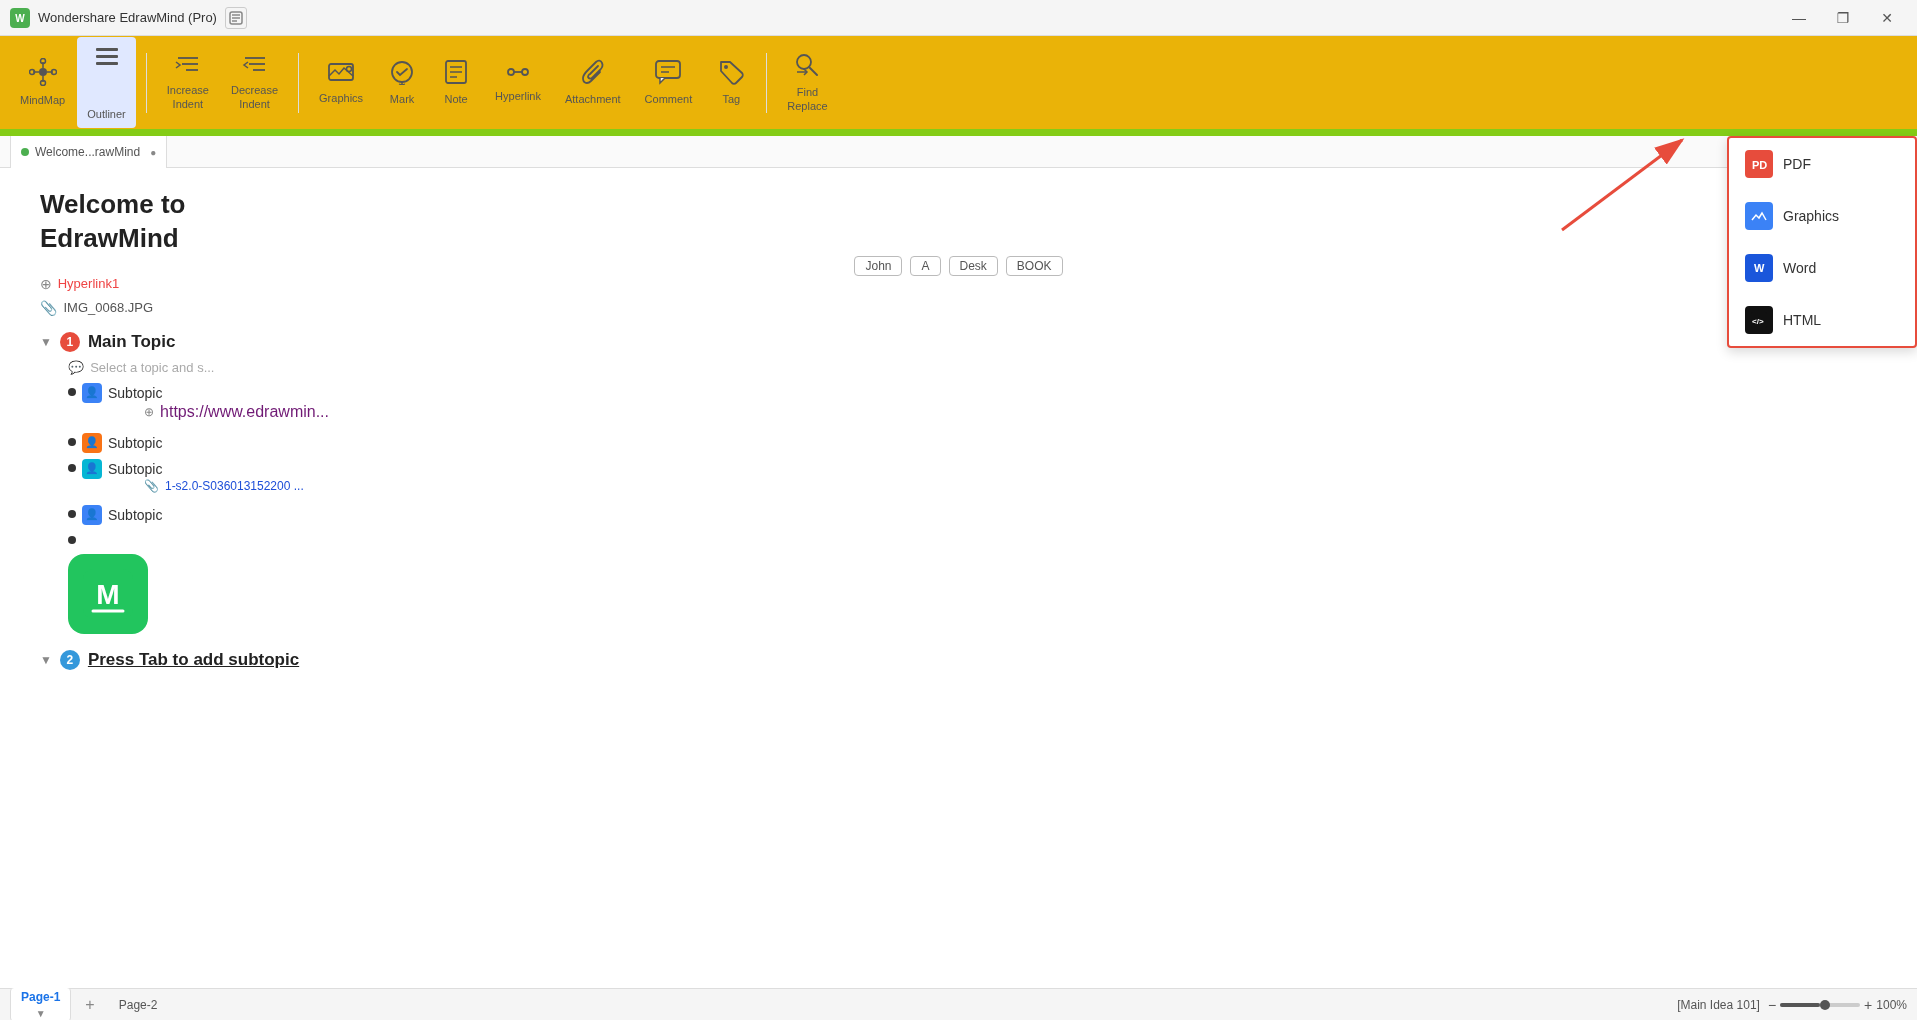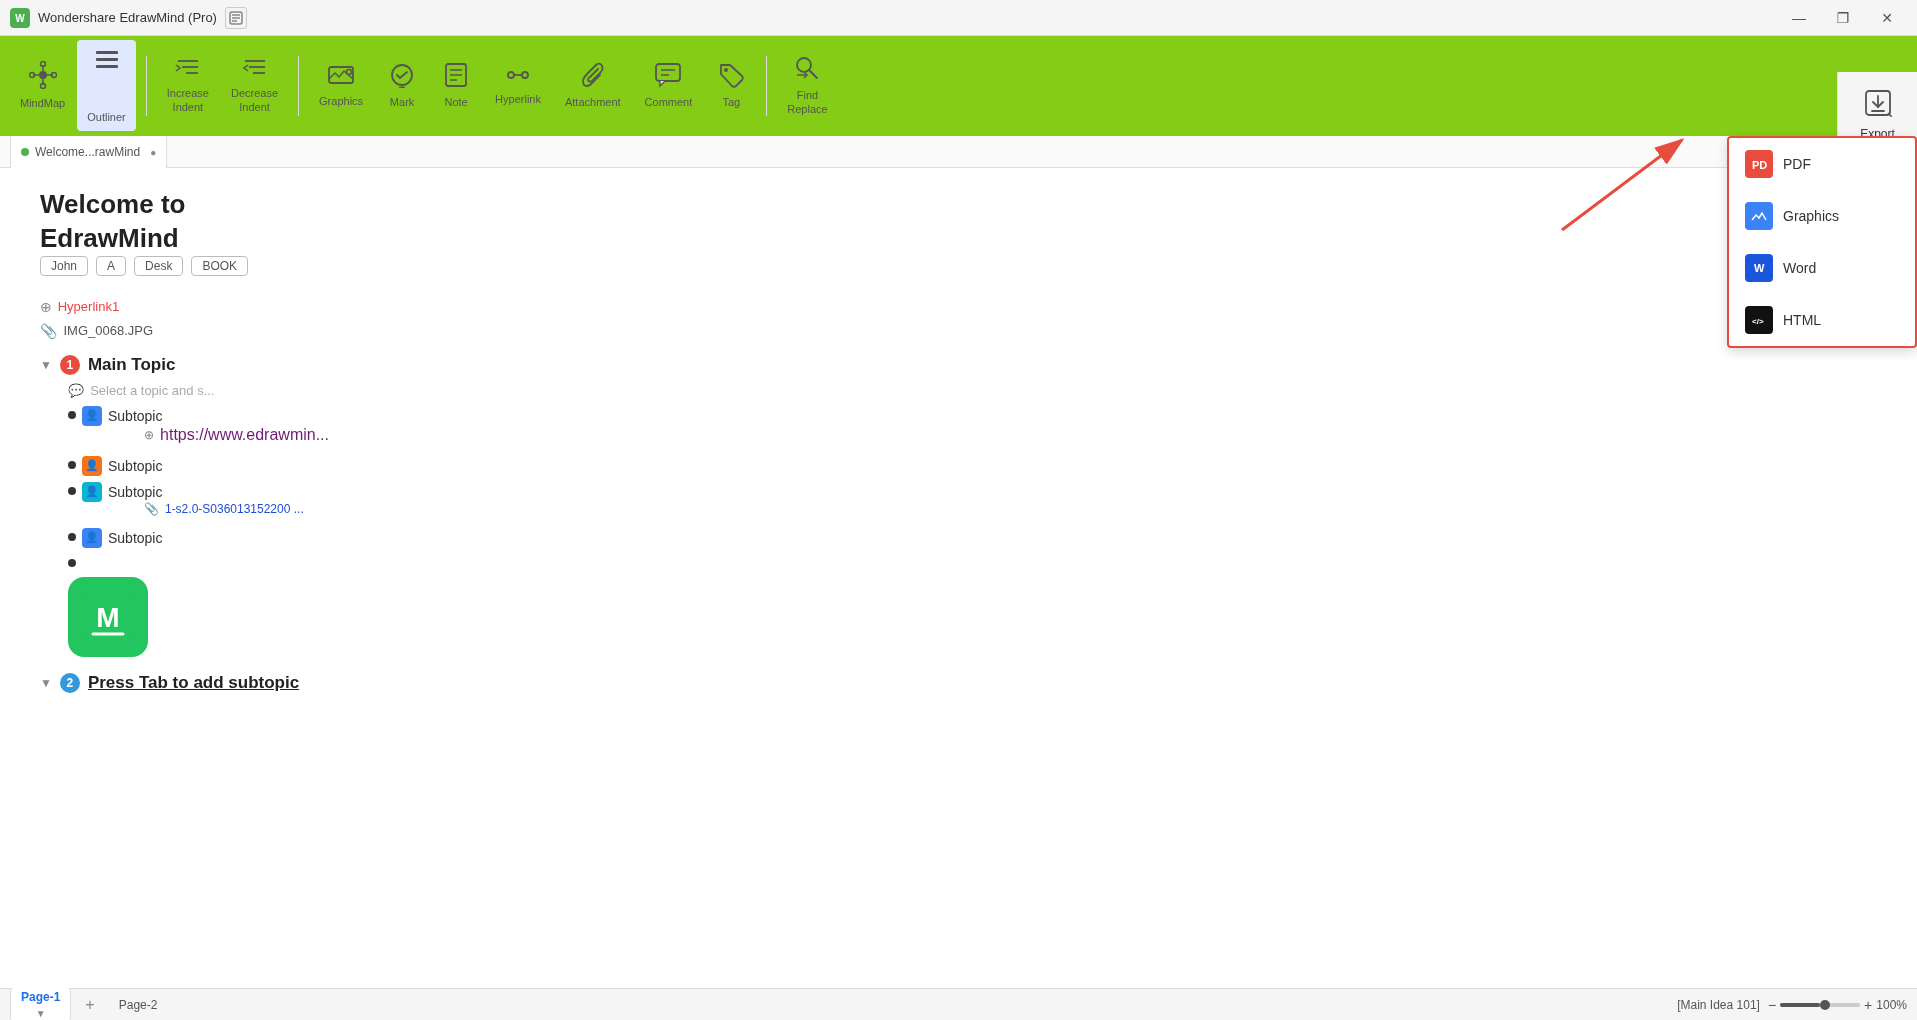--- a/index.html
+++ b/index.html
@@ -16,26 +16,26 @@
       justify-content: space-between;
     }
     #titlebar-left { display: flex; align-items: center; gap: 8px; }
     #titlebar-logo { width: 20px; height: 20px; background: #4CAF50; border-radius: 4px; display: flex; align-items: center; justify-content: center; color: white; font-size: 11px; font-weight: bold; }
     #titlebar-pin { width: 22px; height: 22px; display: flex; align-items: center; justify-content: center; cursor: pointer; border: 1px solid #ccc; border-radius: 3px; }
     #titlebar-controls { display: flex; gap: 4px; }
     .win-btn { width: 40px; height: 28px; display: flex; align-items: center; justify-content: center; cursor: pointer; font-size: 14px; color: #555; background: transparent; border: none; }
 
     
     #toolbar {
-      background: #84cc16;
+      background: #eab308;
       height: 100px;
       display: flex;
       align-items: center;
       padding: 0 10px;
-      border-bottom: 1px solid #84cc16;
+      border-bottom: 7px solid #84cc16;
       gap: 4px;
     }
     .toolbar-group {
       display: flex;
       align-items: center;
       gap: 2px;
     }
     .toolbar-separator {
       width: 1px;
       height: 60px;
@@ -122,22 +122,23 @@
       font-size: 26px;
       font-weight: bold;
       color: #222;
       margin-bottom: 0;
       line-height: 1.3;
     }
 
     .tags-row {
       display: flex;
       gap: 8px;
-      margin-bottom: 23px;
+      margin-bottom: 0;
       flex-wrap: wrap;
+      justify-content: center;
     }
     .tag {
       border: 1px solid #bbb;
       border-radius: 4px;
       padding: 2px 10px;
       font-size: 12px;
       color: #555;
     }
 
     .hyperlink-row {
@@ -512,33 +513,20 @@
           <line x1="16" y1="15" x2="24" y2="23" stroke="#555" stroke-width="2" stroke-linecap="round"></line>
           <line x1="4" y1="20" x2="14" y2="20" stroke="#555" stroke-width="1.5"></line>
           <polyline points="11,17 14,20 11,23" fill="none" stroke="#555" stroke-width="1.5"></polyline>
         </svg>
       </span>
       <span class="tool-label">Find<br>Replace</span>
     </button>
 
   </div>
 
-  <button id="export-btn">
-    <span id="export-icon-box">
-      <svg width="28" height="28" viewBox="0 0 28 28">
-        <rect x="2" y="2" width="24" height="24" rx="3" fill="none" stroke="#555" stroke-width="1.8"></rect>
-        <line x1="14" y1="7" x2="14" y2="18" stroke="#555" stroke-width="1.8" stroke-linecap="round"></line>
-        <polyline points="9,13 14,18 19,13" fill="none" stroke="#555" stroke-width="1.8" stroke-linecap="round"></polyline>
-        <line x1="8" y1="22" x2="20" y2="22" stroke="#555" stroke-width="1.8" stroke-linecap="round"></line>
-        <polyline points="24,24 28,28" fill="none" stroke="#555" stroke-width="1.5"></polyline>
-      </svg>
-    </span>
-    <span class="tool-label" style="font-size:12px;color:#333;">Export</span>
-    <span style="font-size:9px;color:#888;">▲</span>
-  </button>
 
   <div id="export-dropdown">
     <div class="export-item">
       <div class="export-item-icon icon-pdf">
         <svg width="16" height="16" viewBox="0 0 16 16">
             <text x="1" y="13" fill="white" font-size="11" font-weight="bold">PDF</text>
           </svg>
       </div>
       <span>PDF</span>
     </div>

